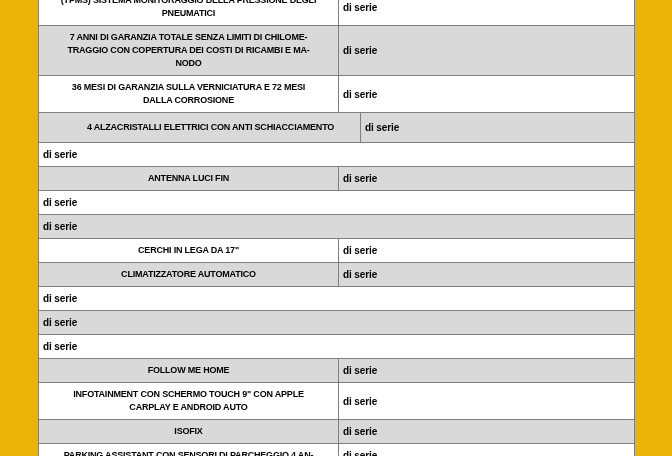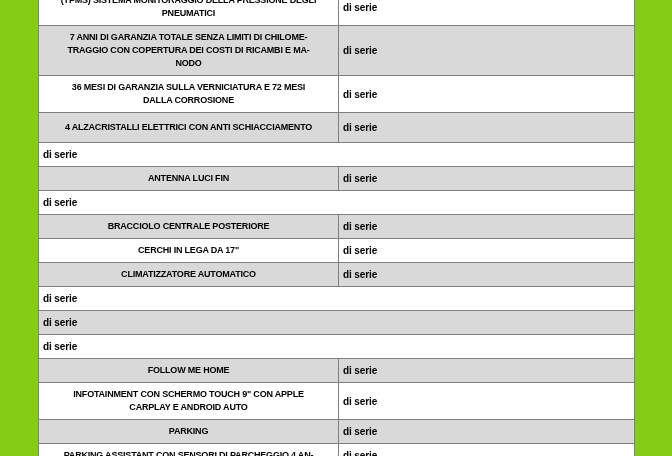--- a/index.html
+++ b/index.html
@@ -10,21 +10,21 @@
     width: 672px;
     height: 456px;
     overflow: hidden;
     position: relative;
     background: #ffffff;
     font-family: "Liberation Sans", sans-serif;
   }
   .page {
     position: absolute;
     inset: 0;
-    background: #84cc16;
+    background: #eab308;
   }
   .equip-table {
     position: absolute;
     left: 38px;
     top: -11px;
     width: 597px;
     box-sizing: border-box;
     border-left: 1px solid var(--border, #7f7f7f);
     border-right: 1px solid var(--border, #7f7f7f);
   }
@@ -33,20 +33,21 @@
     align-items: stretch;
     border-bottom: 1px solid var(--border, #7f7f7f);
     background: var(--row-bg, #ffffff);
   }
   .row:nth-child(even) {
     background: var(--row-shade, #d9d9d9);
   }
   
   .row:nth-child(4) {
     min-height: 29px;
+    padding-left: 22px;
   }
   .cell {
     display: flex;
     align-items: center;
     box-sizing: border-box;
     padding: 5px 4px;
     color: var(--text, #000000);
     font-weight: 700;
     line-height: 13px;
     white-space: pre-line;
@@ -104,21 +105,20 @@
   <div class="row">
     <div class="cell feature">ANTENNA LUCI FIN</div>
     <div class="cell value">di serie</div>
   </div>
 
   <div class="row">
     <div class="cell value">di serie</div>
   </div>
 
   <div class="row">
-    <div class="cell feature">BRACCIOLO CENTRALE POSTERIORE</div>
     <div class="cell value">di serie</div>
   </div>
 
   <div class="row">
     <div class="cell feature">CERCHI IN LEGA DA 17"</div>
     <div class="cell value">di serie</div>
   </div>
 
   <div class="row">
     <div class="cell feature">CLIMATIZZATORE AUTOMATICO</div>
@@ -142,21 +142,21 @@
     <div class="cell value">di serie</div>
   </div>
 
   <div class="row">
     <div class="cell feature">INFOTAINMENT CON SCHERMO TOUCH 9" CON APPLE
 CARPLAY E ANDROID AUTO</div>
     <div class="cell value">di serie</div>
   </div>
 
   <div class="row">
-    <div class="cell feature">PARKING</div>
+    <div class="cell feature">ISOFIX</div>
     <div class="cell value">di serie</div>
   </div>
 
   <div class="row">
     <div class="cell feature">PARKING ASSISTANT CON SENSORI DI PARCHEGGIO 4 AN-</div>
     <div class="cell value">di serie</div>
   </div>
 </div>
 </div>
 

